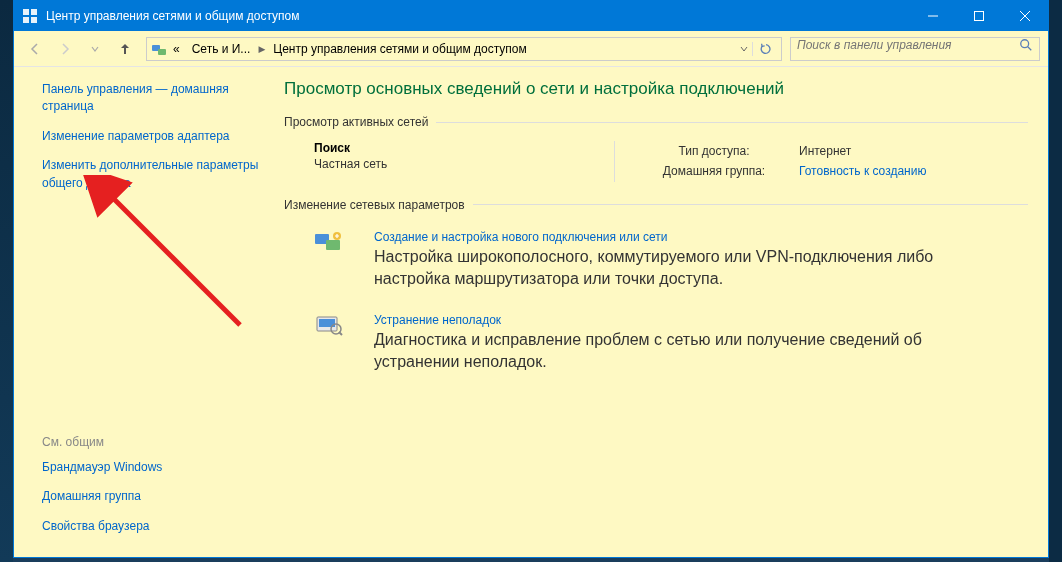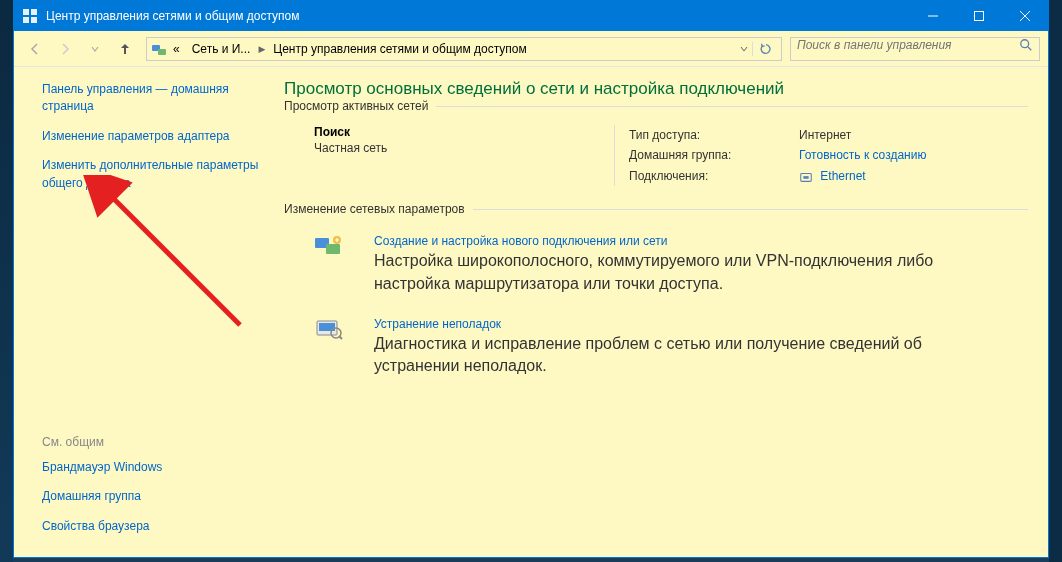--- a/index.html
+++ b/index.html
@@ -147,21 +147,21 @@
     .see-also { color: #888; font-size: 12px; margin-bottom: 10px; }
     .main {
       flex: 1;
       padding: 12px 20px 12px 10px;
       overflow: auto;
     }
     .page-title {
       color: #006f3c;
       font-size: 17px;
       font-weight: 400;
-      margin-bottom: 0;
+      margin-bottom: 16px;
     }
     .section-divider {
       display: flex;
       align-items: center;
       margin-bottom: 12px;
     }
     .section-label {
       font-size: 12px;
       color: #333;
       padding-right: 8px;
@@ -190,20 +190,21 @@
     }
     .network-right {
       flex: 1;
       border-left: 1px solid #ddd;
       padding-left: 14px;
     }
     .kv-row {
       display: flex;
       font-size: 12px;
       line-height: 1.7;
+      text-align: center;
     }
     .kv-key {
       width: 170px;
       color: #333;
     }
     .kv-val { color: #333; }
     .kv-link { color: #0066cc; text-decoration: none; }
     .kv-icon {
       width: 14px;
       height: 14px;
@@ -380,32 +381,20 @@
         </div>
         <div class="network-right">
           <div class="kv-row">
             <div class="kv-key">Тип доступа:</div>
             <div class="kv-val">Интернет</div>
           </div>
           <div class="kv-row">
             <div class="kv-key">Домашняя группа:</div>
             <a href="#" class="kv-link">Готовность к созданию</a>
           </div>
-          <div class="kv-row">
-            <div class="kv-key">Подключения:</div>
-            <div>
-              <span class="kv-icon">
-                <svg width="14" height="14" viewBox="0 0 16 16">
-                    <rect x="2" y="4" width="12" height="9" rx="1" fill="none" stroke="#5a7fb8" stroke-width="1.2"></rect>
-                    <rect x="5" y="7" width="6" height="3" fill="#5a7fb8"></rect>
-                  </svg>
-              </span>
-              <a href="#" class="kv-link">Ethernet</a>
-            </div>
-          </div>
         </div>
       </div>
 
       <div class="section-divider">
         <span class="section-label">Изменение сетевых параметров</span>
         <span class="section-line"></span>
       </div>
 
       <div class="action-item">
         <div class="action-icon">

